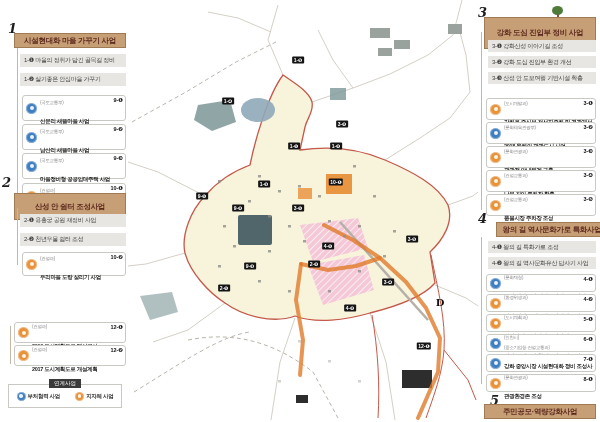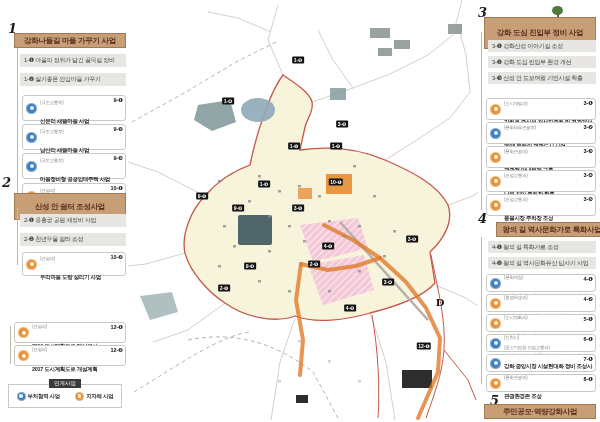--- a/index.html
+++ b/index.html
@@ -176,21 +176,21 @@
       <div class="mk mk-letter" style="left: 312px; top: 302px;">D</div>
     </div>
 </div>
 
 <div id="tree-icon">
   <div class="crown"></div>
     <div class="trunk"></div>
 </div>
 
 <div class="numeral" style="left:8px;top:22px;">1</div>
-<div class="panel-header" style="left:14px;top:33px;width:112px;height:15px;">강화나들길 마을 가꾸기 사업</div>
+<div class="panel-header" style="left:14px;top:33px;width:112px;height:15px;">시설현대화 마을 가꾸기 사업</div>
 <div class="vline" style="left:17px;top:48px;height:150px;"></div>
 <div class="sub-item" style="left:20px;top:54px;width:106px;height:13px;">1-❶ 마을의 정취가 담긴 골목길 정비</div>
 <div class="sub-item" style="left:20px;top:73px;width:106px;height:13px;">1-❷ 살기좋은 안심마을 가꾸기</div>
 
 <div class="card" style="left:22px;top:95px;width:104px;height:26px;">
   <span class="circle blue"></span>
   <span class="txt"><span class="dept">(국토교통부)</span><br>
   <span class="name">신문리 새뜰마을 사업</span></span>
   <span class="badge">9-❶</span>
 </div>

